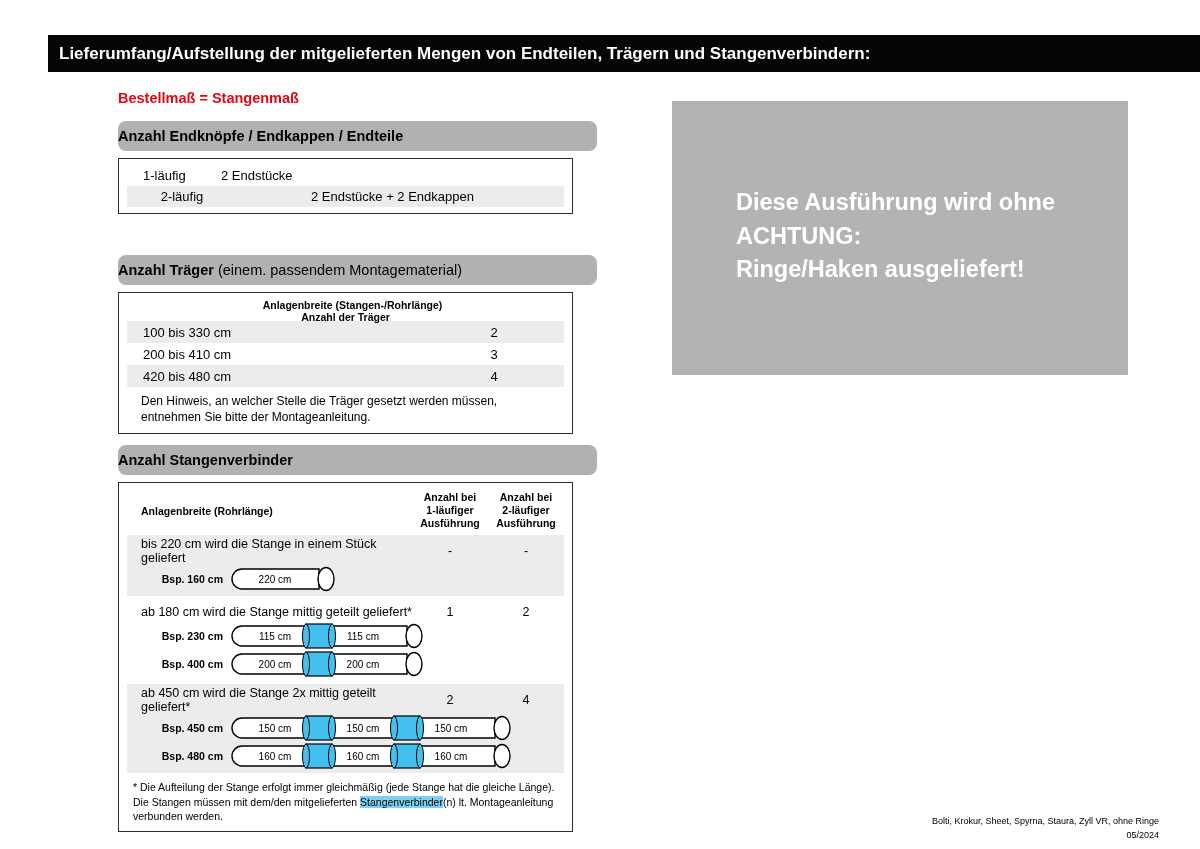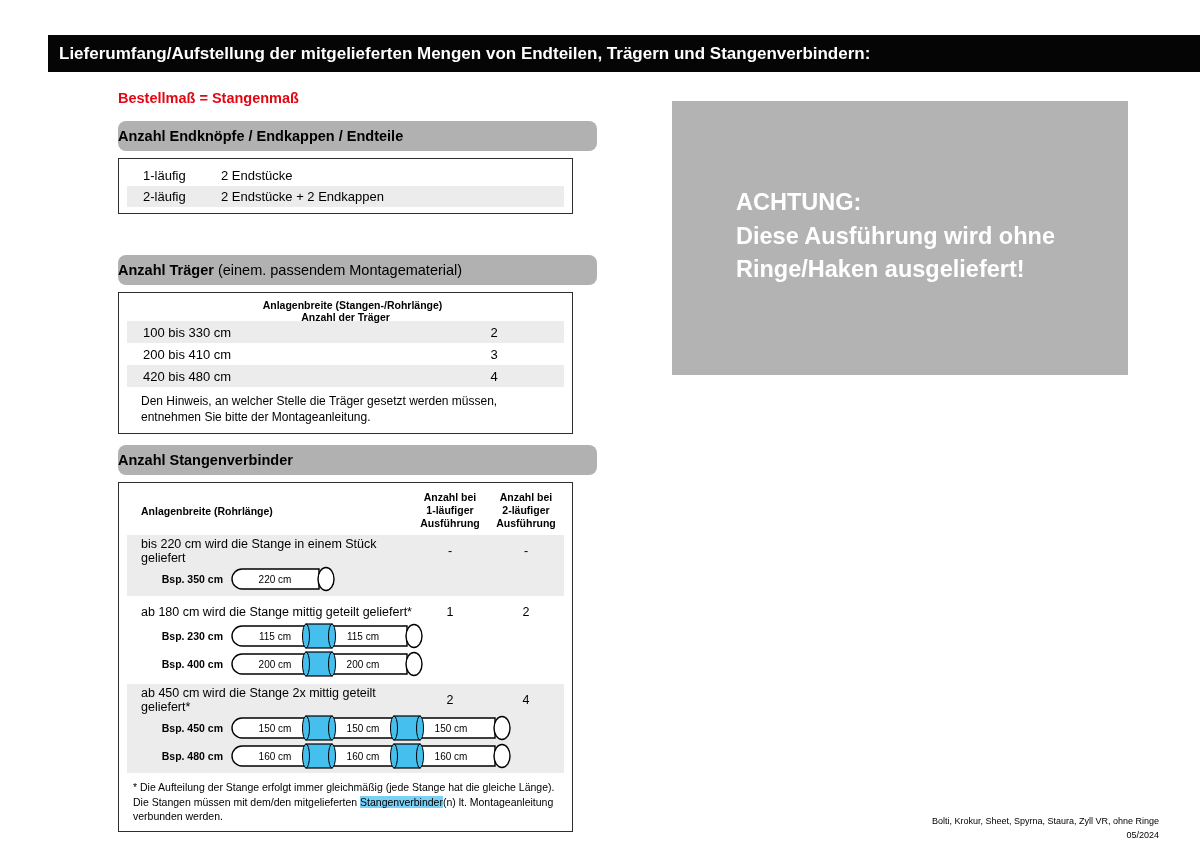--- a/index.html
+++ b/index.html
@@ -26,21 +26,21 @@
   .sechdr .r { font-weight:normal; white-space:pre; }
   #sec1 { top:121px; } #sec2 { top:255px; } #sec3 { top:445px; }
 
   .box { position:absolute; left:118px; width:455px; border:1px solid #2e2e2e; background:#fff; }
   #t1 { top:158px; padding:6px 8px; }
   #t2 { top:292px; padding:6px 8px 4px; }
   #t3 { top:482px; padding:6px 8px 8px; }
 
   
   .trow { display:flex; align-items:center; height:21px; padding-left:16px; font-size:13px; }
-  .trow.gray { background:var(--row-gray,#ececec); }
+  .trow.gray { background:var(--row-gray,#ececec);text-align:center; }
   .c-label { width:78px; }
   .c-value { flex:1; }
 
   
   .t2hdr { display:flex; align-items:center; height:22px; font-size:10.5px; font-weight:bold;flex-direction:column; }
   .t2hdr .h1 { flex:1; padding-left:14px; }
   .t2hdr .h2 { width:140px; text-align:center; }
   .t2row { display:flex; align-items:center; height:22px; font-size:13px; }
   .t2row.gray { background:var(--row-gray,#ececec); }
   .t2row .r1 { flex:1; padding-left:16px; }
@@ -137,21 +137,21 @@
 Ausführung</div>
   </div>
   <div>
       <div class="vsec gray">
         <div class="vtrow">
           <div class="vt">bis 220 cm wird die Stange in einem Stück geliefert</div>
           <div class="vc">-</div>
           <div class="vc">-</div>
         </div>
         <div class="vex">
-          <div class="vbsp">Bsp. 350 cm</div>
+          <div class="vbsp">Bsp. 160 cm</div>
           <div class="vrodwrap">
             <svg width="105" height="28" viewBox="0 0 105 28">
               <path d="M11 4 H88 V24 H11 A10 10 0 0 1 11 4 Z" fill="#fff" stroke="#000" stroke-width="1.4"></path>
               <ellipse cx="95" cy="14" rx="8" ry="11.5" fill="#fff" stroke="#000" stroke-width="1.4"></ellipse>
               <text x="44" y="17.5" text-anchor="middle" font-size="10" fill="#000">220 cm</text>
             </svg>
           </div>
         </div>
       </div>
       <div class="vsec">
@@ -230,21 +230,21 @@
               <text x="220" y="17.5" text-anchor="middle" font-size="10" fill="#000">160 cm</text>
             </svg>
           </div>
         </div>
       </div>
     </div>
   <p class="vfoot"><span>* Die Aufteilung der Stange erfolgt immer gleichmäßig (jede Stange hat die gleiche Länge). Die Stangen müssen mit dem/den mitgelieferten </span><span class="hl">Stangenverbinder</span><span>(n) lt. Montageanleitung verbunden werden.</span></p>
 </div>
 
 <div class="attn">
+  <div>Diese Ausführung wird ohne</div>
   <div>ACHTUNG:</div>
-  <div>Diese Ausführung wird ohne</div>
   <div>Ringe/Haken ausgeliefert!</div>
 </div>
 
 <div class="footer">
   <div>Bolti, Krokur, Sheet, Spyrna, Staura, Zyll VR, ohne Ringe</div>
   <div>05/2024</div>
 </div>
 
 </body></html>

